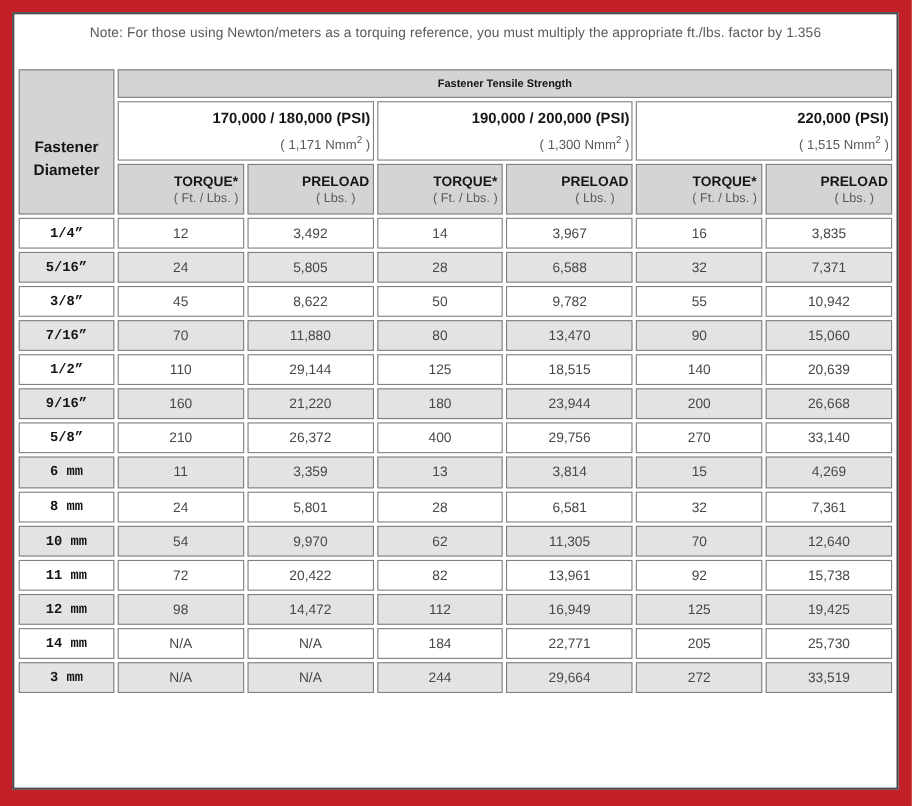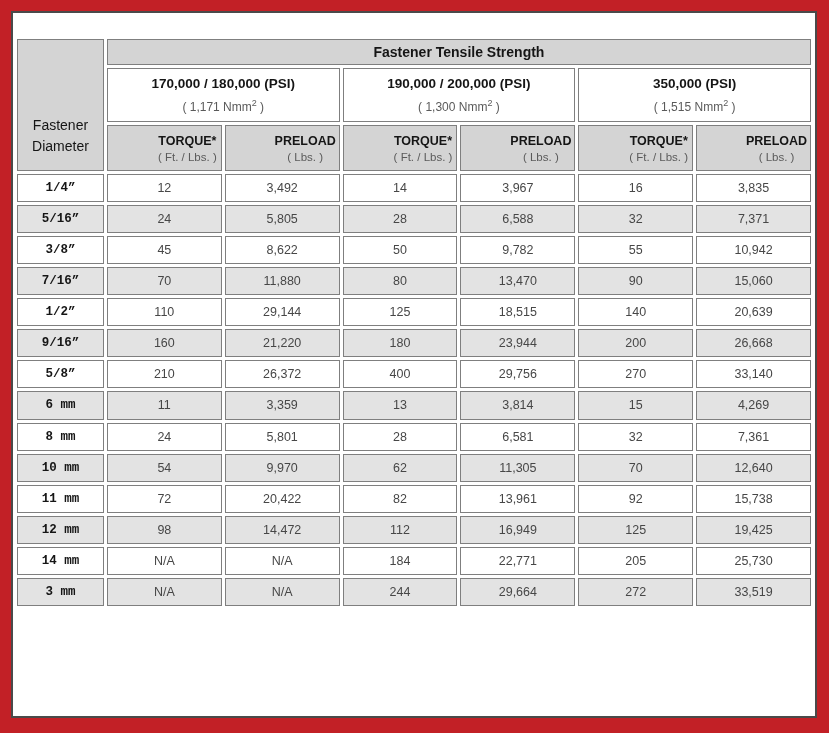--- a/index.html
+++ b/index.html
@@ -55,37 +55,38 @@
     text-align:center;
     padding:0 2px;
     overflow:hidden;
   }
   col.c-dia{width:11.2%;}
   col.c-val{width:14.8%;}
   .corner{
     background:var(--header_gray);
     vertical-align:bottom;
     font-size:14px;
-    font-weight:normal;
+    font-weight:bold;
     color:var(--title_black);
     line-height:1.5;
-    padding-bottom:13px;
+    padding-bottom:29px;
     text-align:center;
   }
   .tensile{
     background:var(--header_gray);
-    font-size:14px;
+    font-size:10px;
     font-weight:bold;
     color:var(--title_black);
     height:26px;
   }
   .group{
     background:#ffffff;
     height:54px;
     vertical-align:middle;
+    text-align:right;
   }
   .group .psi{
     font-size:13.5px;
     font-weight:bold;
     color:var(--title_black);
   }
   .group .nmm{
     font-size:12px;
     font-weight:normal;
     color:var(--muted_text);
@@ -124,20 +125,21 @@
     background:var(--row_alt_gray);
   }
 </style>
 </head>
 <body>
 
 <div class="frame">
   <div class="content">
 
 
+    <p class="note">Note: For those using Newton/meters as a torquing reference, you must multiply the appropriate ft./lbs. factor by 1.356</p>
 
     <table class="spec">
       <colgroup>
         <col class="c-dia">
         <col class="c-val">
           <col class="c-val">
         <col class="c-val">
           <col class="c-val">
         <col class="c-val">
           <col class="c-val">
@@ -153,21 +155,21 @@
         <tr>
           <th class="group" colspan="2">
             <div class="psi">170,000 / 180,000 (PSI)</div>
             <div class="nmm"><span>( 1,171 Nmm</span><sup>2</sup><span> )</span></div>
           </th>
           <th class="group" colspan="2">
             <div class="psi">190,000 / 200,000 (PSI)</div>
             <div class="nmm"><span>( 1,300 Nmm</span><sup>2</sup><span> )</span></div>
           </th>
           <th class="group" colspan="2">
-            <div class="psi">350,000 (PSI)</div>
+            <div class="psi">220,000 (PSI)</div>
             <div class="nmm"><span>( 1,515 Nmm</span><sup>2</sup><span> )</span></div>
           </th>
         </tr>
         <tr>
           <th class="subhead">
             <div class="sub-label">TORQUE*</div>
             <div class="sub-unit">( Ft. / Lbs. )</div>
           </th>
           <th class="subhead">
             <div class="sub-label">PRELOAD</div>

